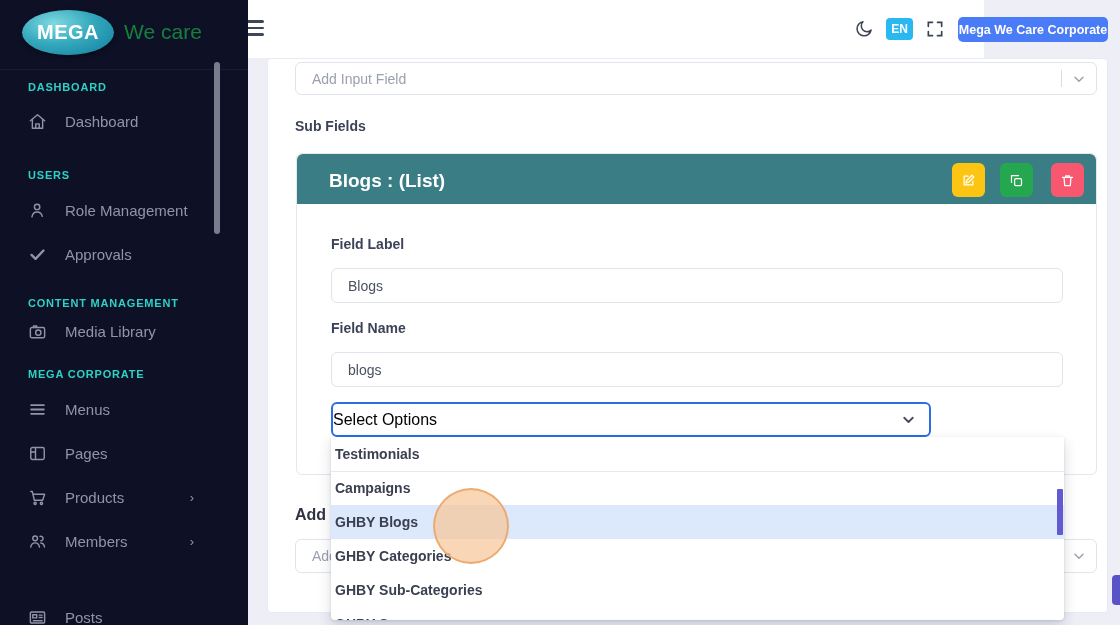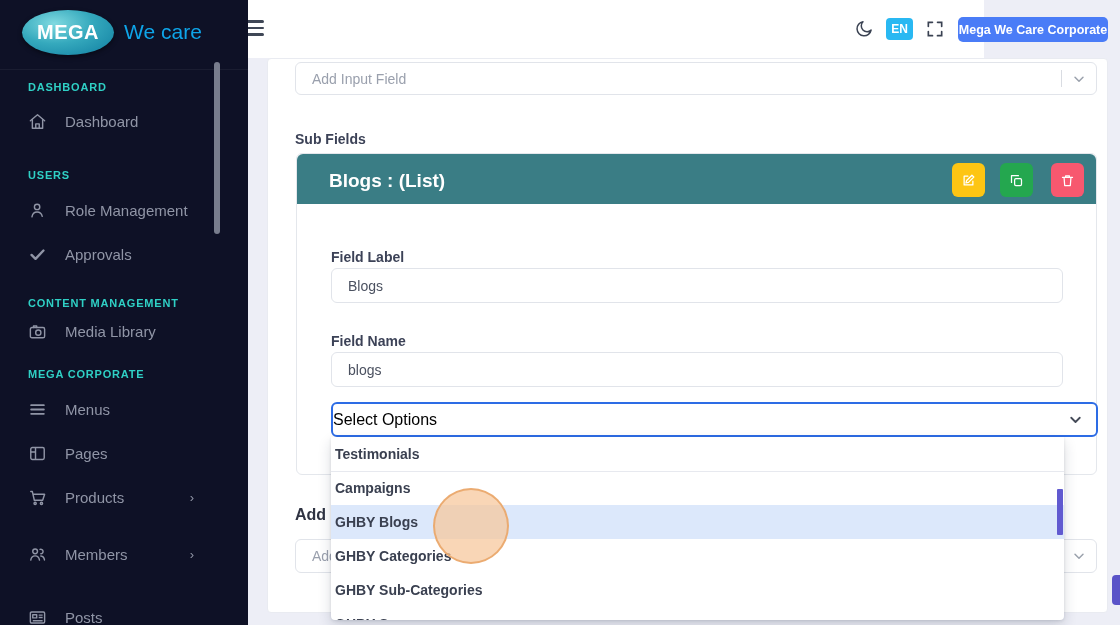--- a/index.html
+++ b/index.html
@@ -7,21 +7,21 @@
   body { font-family:"Liberation Sans", sans-serif; background:#edeef6; position:relative; }
 
   
   .sidebar { position:absolute; left:0; top:0; width:248px; height:625px; background:#0e1126; z-index:3; }
   .logo-area { position:relative; height:70px; border-bottom:1px solid rgba(255,255,255,.05); }
   .logo-oval { position:absolute; left:22px; top:10px; width:92px; height:45px; border-radius:50%;
                background:radial-gradient(ellipse at 35% 30%, #7fd9e0 0%, #35a9bd 45%, #0f7da0 100%);
                display:flex; align-items:center; justify-content:center;
                box-shadow:0 2px 5px rgba(0,0,0,.45); }
   .logo-oval span { color:#fff; font-weight:bold; font-size:20px; letter-spacing:.5px; }
-  .logo-tagline { position:absolute; left:124px; top:20px; color:#0ea5e9; font-size:21px; }
+  .logo-tagline { position:absolute; left:124px; top:20px; color:#15803d; font-size:21px; }
   .side-scrollthumb { position:absolute; left:214px; top:62px; width:6px; height:172px; background:#787d8d; border-radius:3px; }
   .nav-heading { position:absolute; left:28px; color:#2fd0c5; font-size:11px; font-weight:bold; letter-spacing:.8px; }
   .nav-item { position:absolute; left:28px; width:180px; display:flex; align-items:center; gap:18px; color:#9095a6; font-size:15px; cursor:pointer; }
   .nav-item svg { flex:0 0 auto; }
   .nav-chevron { position:absolute; right:14px; font-size:13px; color:#9095a6; }
 
   
   .header { position:absolute; left:222px; top:0; width:762px; height:58px; background:#fff; z-index:2; }
   .hamburger { position:absolute; left:22px; top:20px; width:20px; height:16px; cursor:pointer; }
   .hamburger div { height:2.5px; background:#3f4756; border-radius:2px; margin-bottom:4px; }
@@ -34,36 +34,36 @@
   
   .content-card { position:absolute; left:267px; top:58px; width:841px; height:555px; background:#fff;
                   border:1px solid #e9ebf1; border-radius:4px; z-index:1; }
 
   .select-like { position:absolute; background:#fff; border:1px solid #e1e4ea; border-radius:6px;
                  display:flex; align-items:center; cursor:pointer; }
   .select-like .ph { color:#9aa0ad; font-size:14px; padding-left:16px; }
   .select-divider { position:absolute; right:34px; top:7px; bottom:7px; width:1px; background:#d9dce2; }
   .select-chev { position:absolute; right:9px; top:50%; transform:translateY(-50%); }
 
-  .field-label { position:absolute; font-size:14px; font-weight:bold; color:#3c4257;margin-top:13px; }
+  .field-label { position:absolute; font-size:14px; font-weight:bold; color:#3c4257; }
   .text-input { position:absolute; height:35px; border:1px solid #e1e4ea; border-radius:6px; background:#fff;
                 font-family:"Liberation Sans",sans-serif; font-size:14px; color:#4b5160; padding:0 16px; outline:none; }
 
   
   .sub-panel { position:absolute; left:296px; top:153px; width:801px; height:322px; background:#fff;
                border:1px solid #e4e7ec; border-radius:6px; z-index:2; }
   .sub-panel-header { position:absolute; left:0; top:0; right:0; height:50px; background:#3a7d85; border-radius:6px 6px 0 0; }
   .sub-panel-title { position:absolute; left:32px; top:16px; color:#fff; font-size:19px; font-weight:bold; }
   .act-btn { position:absolute; top:9px; width:33px; height:34px; border:none; border-radius:6px; cursor:pointer;
              display:flex; align-items:center; justify-content:center; }
   .act-edit { left:655px; background:#fdc513; }
   .act-copy { left:703px; background:#24a74f; }
   .act-del  { left:754px; background:#f7586f; }
 
-  .select-options { position:absolute; left:331px; top:402px; width:767px; height:35px; background:#fff;
+  .select-options { position:absolute; left:331px; top:402px; width:600px; height:35px; background:#fff;
                     border:2px solid #2d6ce5; border-radius:6px; display:flex; align-items:center; cursor:pointer; z-index:4; }
 
   
   .dropdown { position:absolute; left:331px; top:437px; width:733px; height:183px; background:#fff;
               border-radius:0 0 4px 4px; box-shadow:0 6px 14px rgba(25,35,60,.16), 0 1px 3px rgba(25,35,60,.12);
               overflow:hidden; z-index:6; }
   .dd-option { position:absolute; left:0; width:100%; height:34px; display:flex; align-items:center;
                padding-left:4px; font-size:14px; font-weight:bold; color:#3a4050; cursor:pointer; }
   .dd-option.hl { background:#dce8fb; }
   .dd-sep { position:absolute; left:0; right:0; top:34px; height:1px; background:#e7e9ef; }
@@ -140,21 +140,21 @@
   </div>
   <div class="nav-item" style="top:488px;">
     <svg width="19" height="19" viewBox="0 0 24 24" fill="none" stroke="#9095a6" stroke-width="1.8" stroke-linecap="round" stroke-linejoin="round">
         <circle cx="9" cy="19.5" r="1.4"></circle>
         <circle cx="17" cy="19.5" r="1.4"></circle>
         <path d="M3.5 4.5h2L8 15.5h10.5L21 8H6.3"></path>
       </svg>
     <span>Products</span>
     <span class="nav-chevron">›</span>
   </div>
-  <div class="nav-item" style="top:532px;margin-top:13px;">
+  <div class="nav-item" style="top:532px;">
     <svg width="19" height="19" viewBox="0 0 24 24" fill="none" stroke="#9095a6" stroke-width="1.8" stroke-linecap="round" stroke-linejoin="round">
         <circle cx="9" cy="8" r="3"></circle>
         <path d="M3.5 19c.5-3.4 2.6-5.3 5.5-5.3S14 15.6 14.5 19"></path>
         <path d="M15.2 5.6a2.8 2.8 0 1 1 1 5.4"></path>
         <path d="M16.2 13.9c2.6.3 4.2 2 4.6 5"></path>
       </svg>
     <span>Members</span>
     <span class="nav-chevron">›</span>
   </div>
   <div class="nav-item" style="top:608px;">

